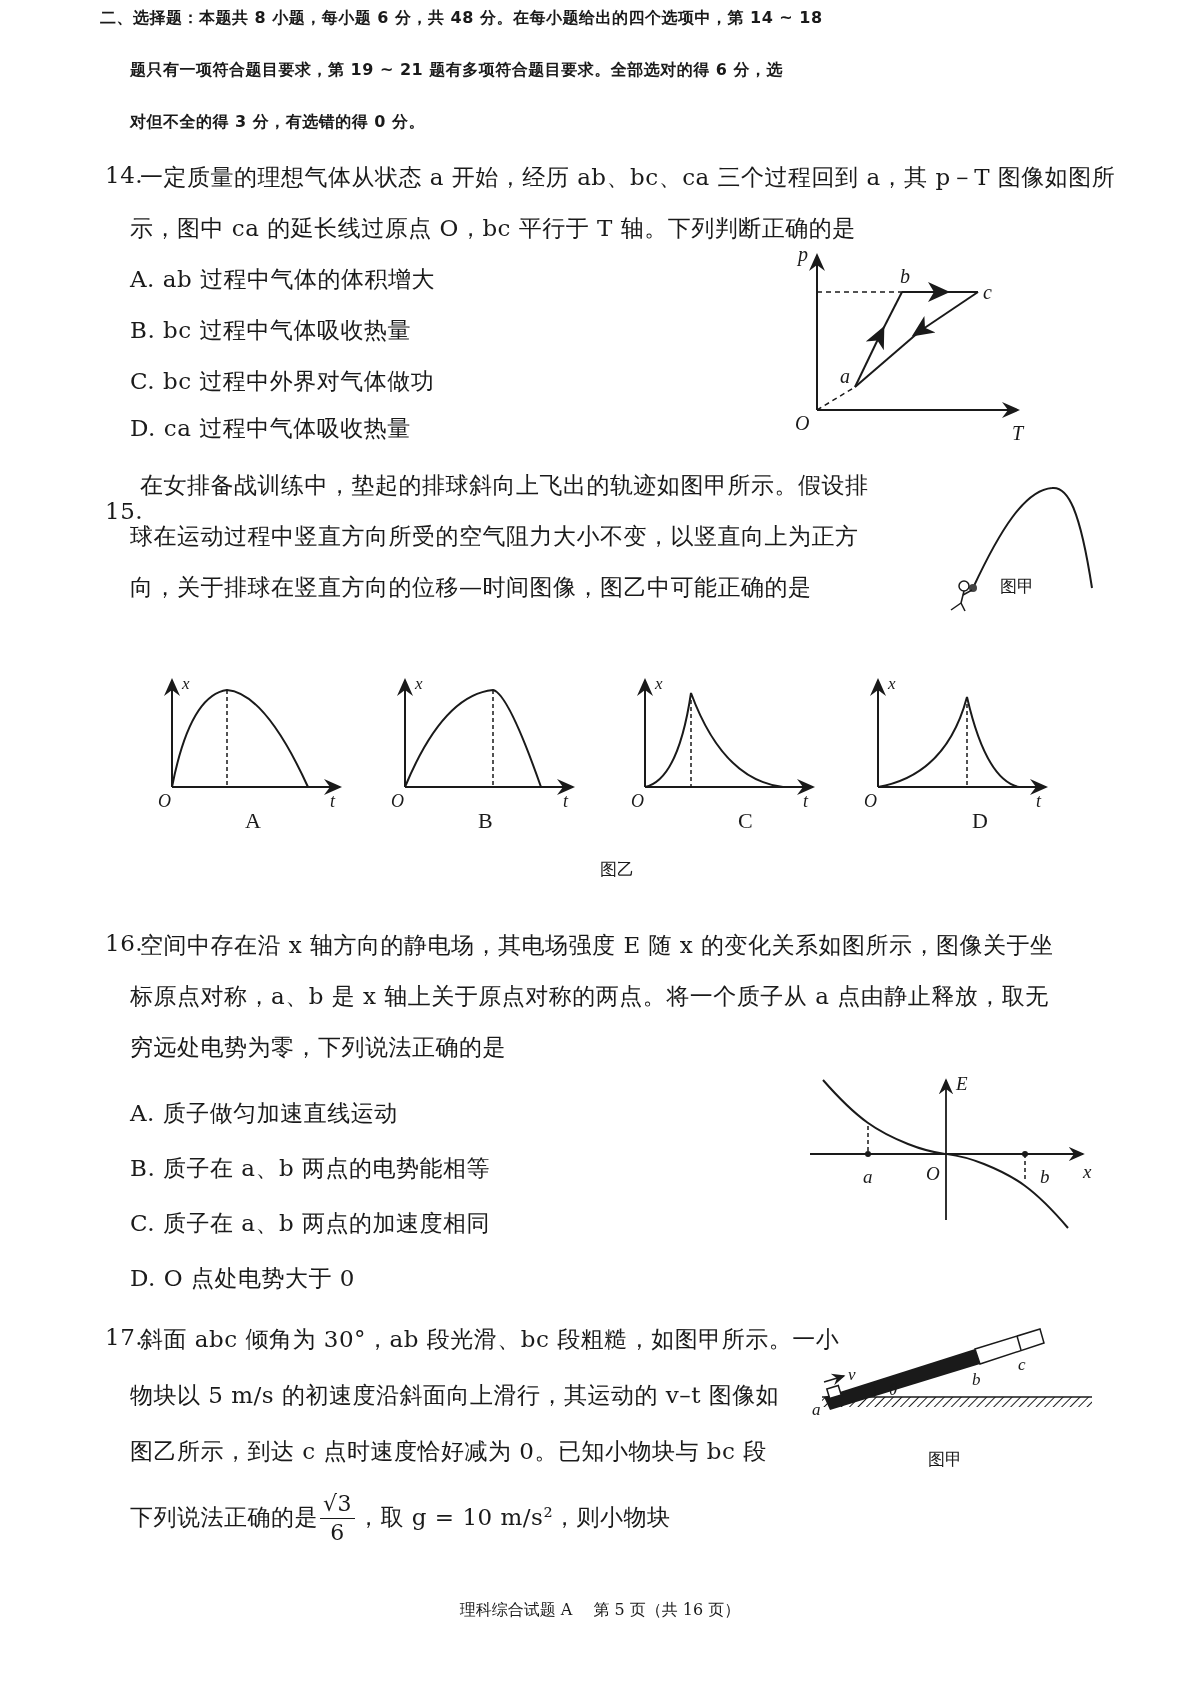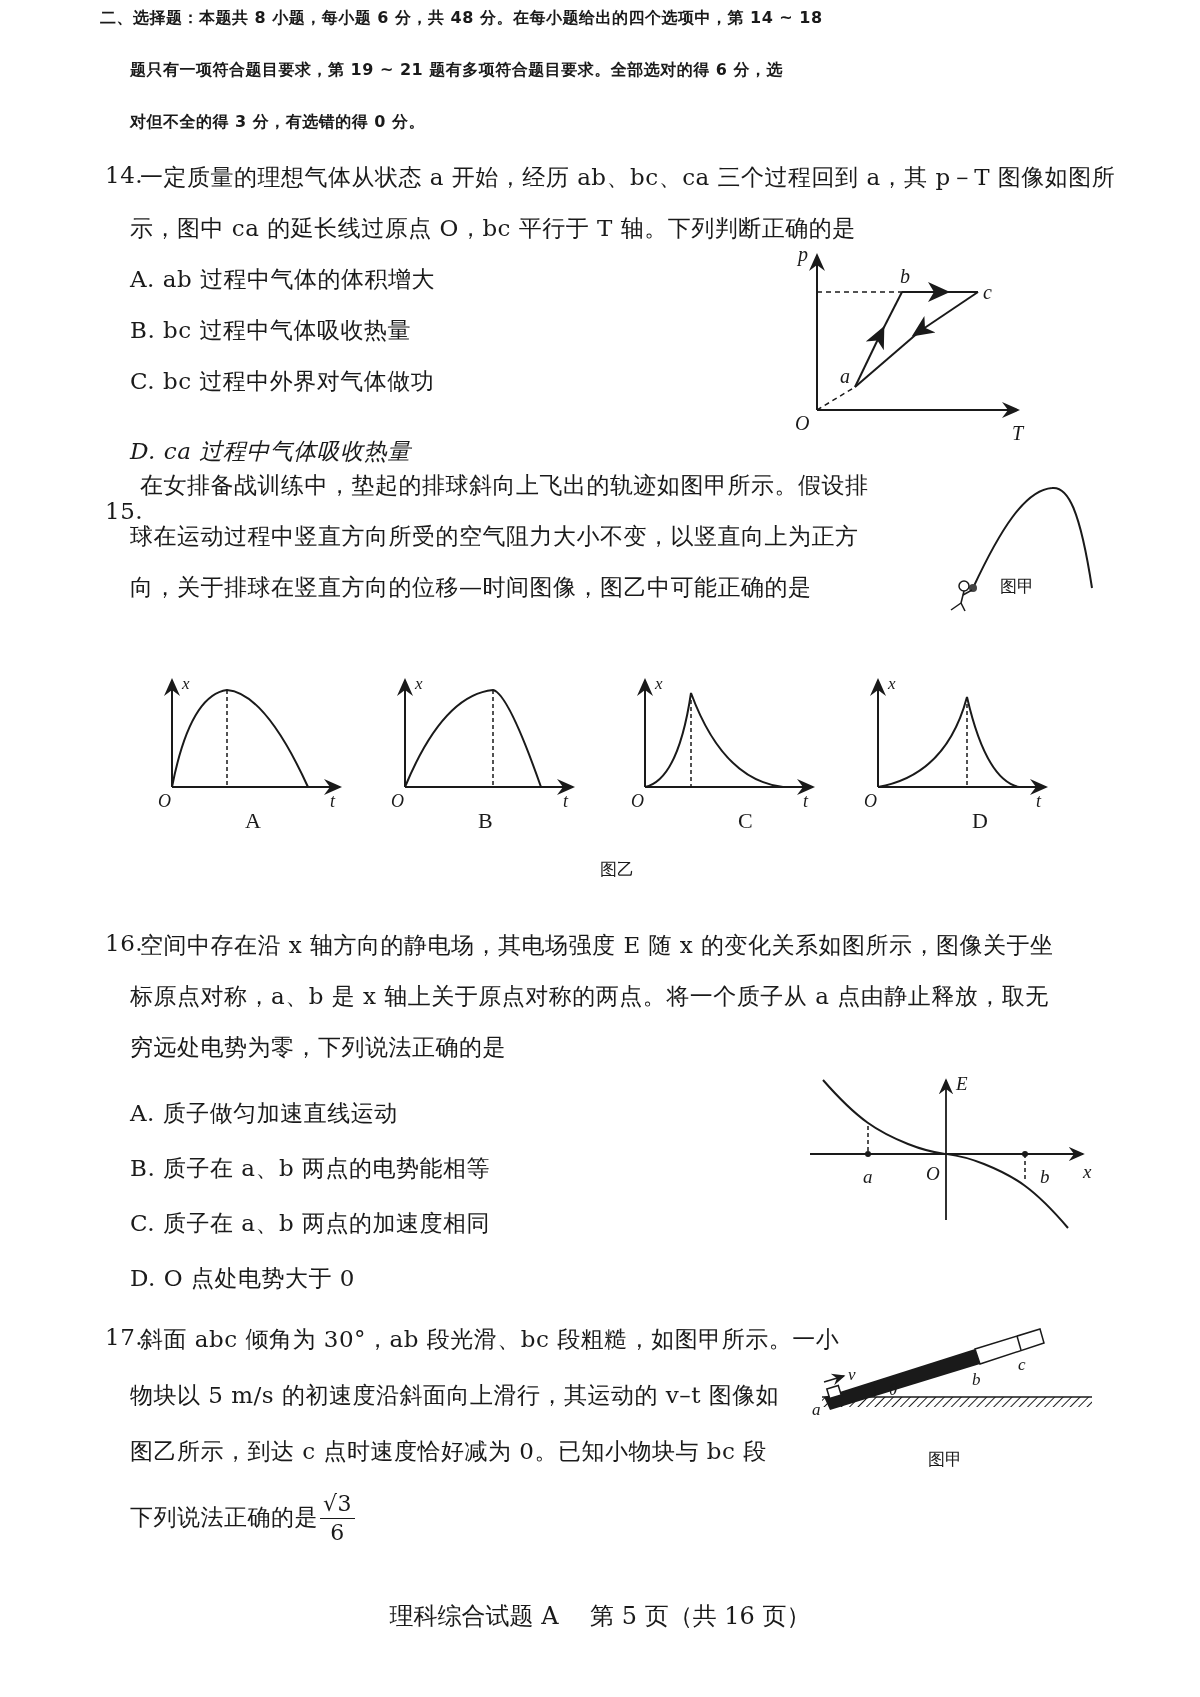--- a/index.html
+++ b/index.html
@@ -10,38 +10,38 @@
     }
     .line { position: absolute; font-size: 23px; white-space: nowrap; letter-spacing: 0.5px; }
     .bold { font-weight: bold; font-family: "DejaVu Sans", "Liberation Sans", sans-serif; font-size: 16px; }
     .cap { position: absolute; font-size: 17px; font-family: "DejaVu Sans", "Liberation Sans", sans-serif; }
     .optlab { position: absolute; font-size: 22px; font-family: "Liberation Serif", serif; }
     svg { position: absolute; overflow: visible; }
     svg text { font-family: "Liberation Serif", "DejaVu Serif", serif; font-style: italic; fill: #1a1a1a; }
     .frac { display: inline-block; vertical-align: middle; text-align: center; margin: 0 2px; }
     .frac .num { display: block; border-bottom: 1.5px solid #1a1a1a; padding: 0 3px; font-size: 22px; line-height: 28px; }
     .frac .den { display: block; font-size: 22px; line-height: 28px; }
-    .footer { position: absolute; top: 1600px; left: 0; width: 1200px; text-align: center; font-size: 24px; }
+    .footer { position: absolute; top: 1600px; left: 0; width: 1200px; text-align: center; font-size: 16px; }
   </style>
 </head>
 <body>
 
 <div class="line bold" style="top:8px;left:100px;">二、选择题：本题共 8 小题，每小题 6 分，共 48 分。在每小题给出的四个选项中，第 14 ~ 18</div>
 <div class="line bold" style="top:60px;left:130px;">题只有一项符合题目要求，第 19 ~ 21 题有多项符合题目要求。全部选对的得 6 分，选</div>
 <div class="line bold" style="top:112px;left:130px;">对但不全的得 3 分，有选错的得 0 分。</div>
 
 <div>
   <div class="line" style="top:162px;left:105px;">14.</div>
   <div class="line" style="top:162px;left:140px;">一定质量的理想气体从状态 a 开始，经历 ab、bc、ca 三个过程回到 a，其 p－T 图像如图所</div>
   <div class="line" style="top:213px;left:130px;">示，图中 ca 的延长线过原点 O，bc 平行于 T 轴。下列判断正确的是</div>
 
   <div class="line" style="top:264px;left:130px;"><span>A.</span> <span>ab 过程中气体的体积增大</span></div>
   <div class="line" style="top:315px;left:130px;"><span>B.</span> <span>bc 过程中气体吸收热量</span></div>
   <div class="line" style="top:366px;left:130px;"><span>C.</span> <span>bc 过程中外界对气体做功</span></div>
-  <div class="line" style="top:436px;left:130px;font-style:italic;"><span>D.</span> <span>ca 过程中气体吸收热量</span></div>
+  <div class="line" style="top:413px;left:130px;"><span>D.</span> <span>ca 过程中气体吸收热量</span></div>
 
   <svg style="left:790px;top:245px;" width="240" height="200">
     <defs>
       <marker id="arr" markerWidth="10" markerHeight="10" refX="8" refY="5" orient="auto">
           <path d="M0,1 L9,5 L0,9 L3,5 z" fill="#1a1a1a"></path>
         </marker>
       <marker id="mid" markerWidth="12" markerHeight="12" refX="6" refY="6" orient="auto">
           <path d="M0,1 L11,6 L0,11 L3,6 z" fill="#1a1a1a"></path>
         </marker>
     </defs>
@@ -181,21 +181,21 @@
     <text x="232" y="113" font-size="19">b</text>
   </svg>
 </div>
 
 <div>
   <div class="line" style="top:1324px;left:105px;">17.</div>
   <div class="line" style="top:1324px;left:140px;">斜面 abc 倾角为 30°，ab 段光滑、bc 段粗糙，如图甲所示。一小</div>
   <div class="line" style="top:1380px;left:130px;">物块以 5 m/s 的初速度沿斜面向上滑行，其运动的 v–t 图像如</div>
   <div class="line" style="top:1436px;left:130px;">图乙所示，到达 c 点时速度恰好减为 0。已知小物块与 bc 段</div>
   <div class="line" style="top:1490px;left:130px;">
-    <span>下列说法正确的是</span><span class="frac"><span class="num">√3</span><span class="den">6</span></span>
+    <span>下列说法正确的是</span><span class="frac"><span class="num">√3</span><span class="den">6</span></span><span>，取 g = 10 m/s²，则小物块</span>
   </div>
 
   <svg style="left:812px;top:1325px;" width="300" height="110">
     <defs>
       <pattern id="hatch" width="6" height="6" patternUnits="userSpaceOnUse" patternTransform="rotate(45)">
         <line x1="0" y1="0" x2="0" y2="6" stroke="#1a1a1a" stroke-width="2"></line>
       </pattern>
       <marker id="arrV" markerWidth="10" markerHeight="10" refX="8" refY="5" orient="auto">
           <path d="M0,1 L9,5 L0,9 L3,5 z" fill="#1a1a1a"></path>
         </marker>

